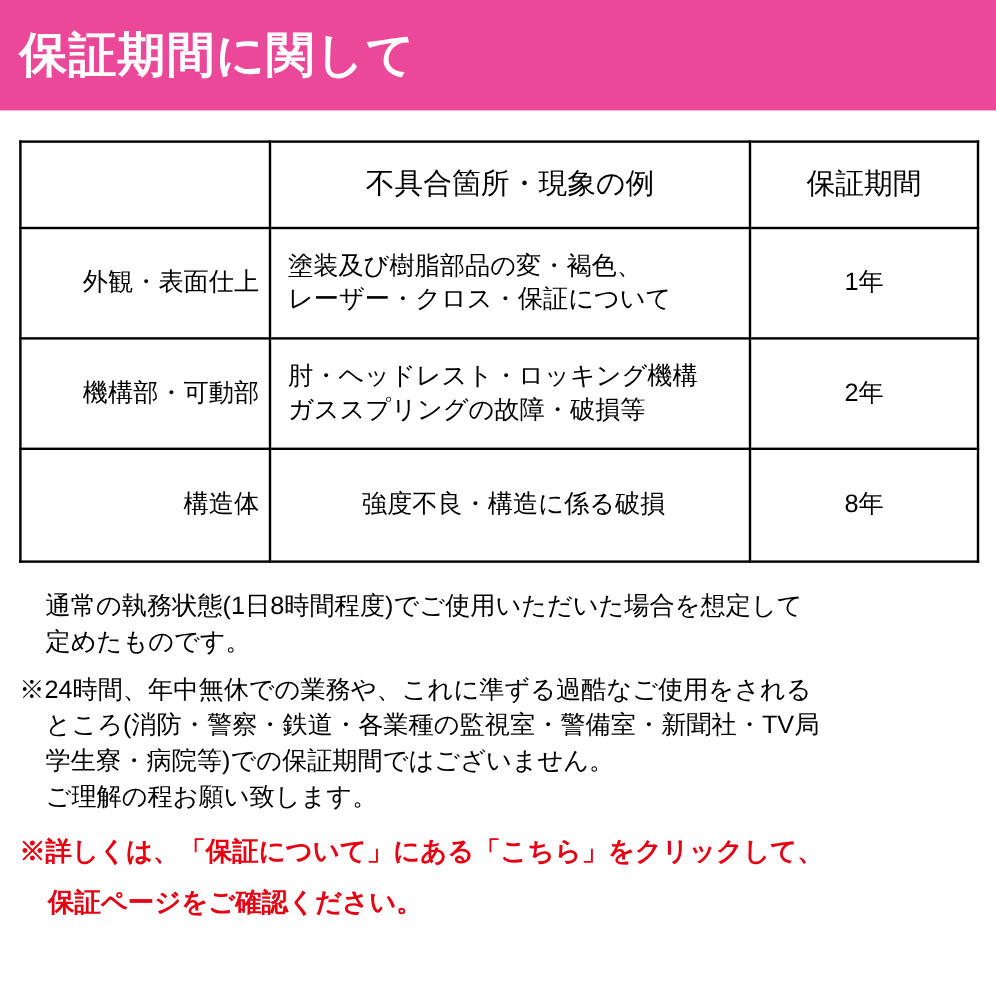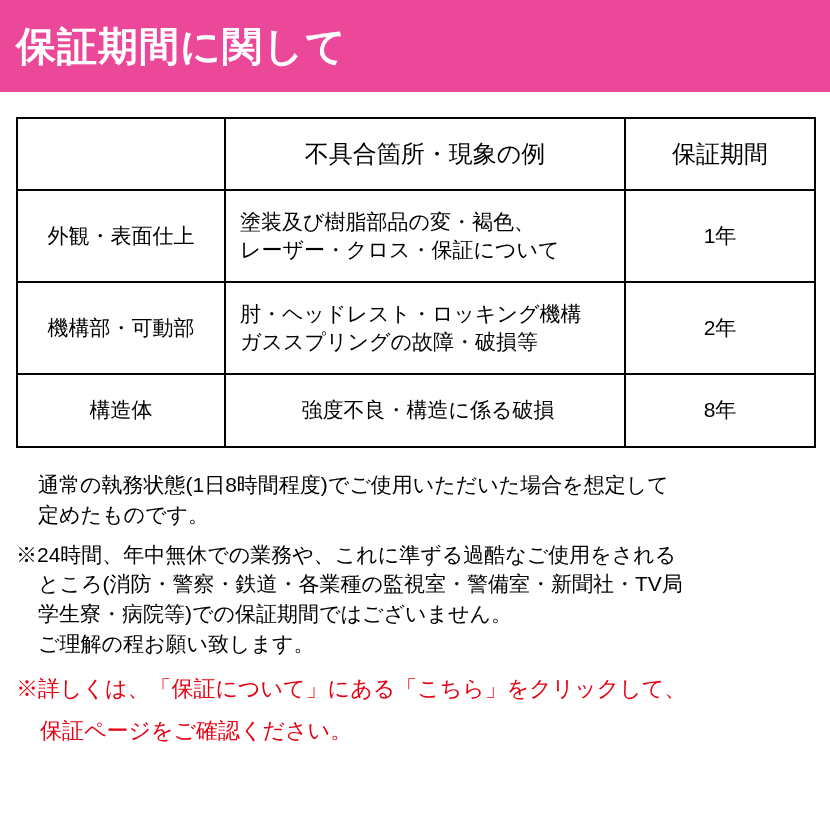--- a/index.html
+++ b/index.html
@@ -47,52 +47,52 @@
     table-layout: fixed;
   }
   table.warranty td {
     border: 2px solid #000000;
     padding: 6px 8px;
     font-size: 21px;
     line-height: 1.34;
     vertical-align: middle;
     box-sizing: border-box;
   }
-  .col-cat { width: 208px; text-align: center; }
+  .col-cat { width: 208px; text-align: right; }
   .col-desc { width: 400px; text-align: left; padding-left: 14px !important; }
   .col-term { width: 190px; text-align: center; border-radius: 13px; }
 
   tr.head td {
     height: 72px;
     font-size: 24px;
     text-align: center;
   }
   tr.head td.col-desc { text-align: center; padding-left: 8px !important; }
   tr.head td.col-cat { border-top-color: #000; }
   tr.body td { height: 92px; }
-  tr.body.single td { height: 73px; }
+  tr.body.single td { height: 94px; }
   td.blank { border: 2px solid #000000; }
 
   .cell-lines > div { white-space: nowrap; }
 
   
   .notes {
     padding: 22px 16px 0 16px;
     box-sizing: border-box;
   }
   .note {
     font-size: 21px;
     line-height: 1.42;
     margin-bottom: 10px;
   }
   .note div { white-space: nowrap; }
   .note .indent { padding-left: 22px; }
   .note-red {
     color: #e60012;
-    font-weight: normal;
+    font-weight: bold;
     font-size: 22px;
     line-height: 1.45;
     margin-top: 14px;
   }
   .note-red .indent { padding-left: 24px; margin-top: 10px; }
 </style>
 </head>
 <body>
 
 <div class="page">

